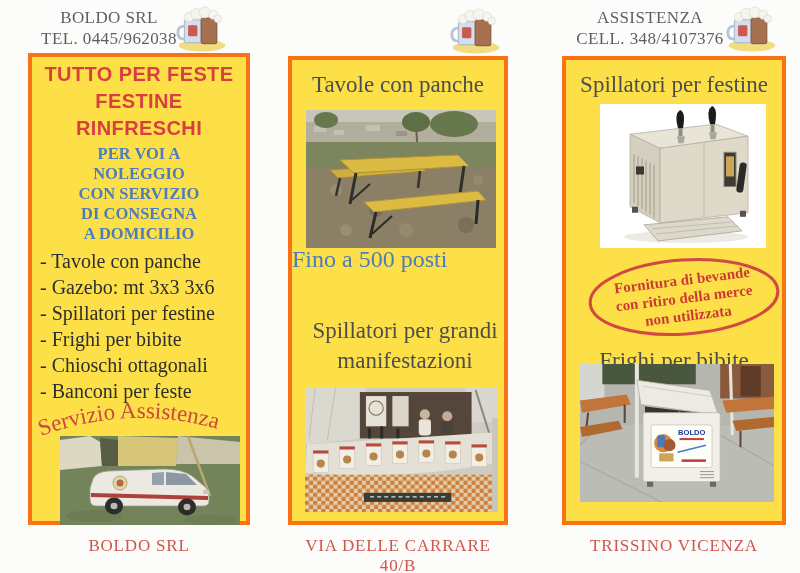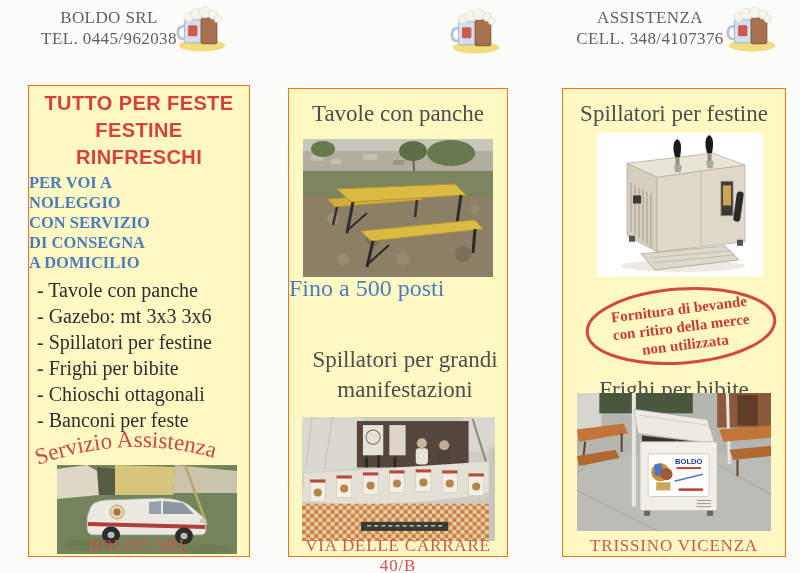--- a/index.html
+++ b/index.html
@@ -1,25 +1,25 @@
 <!DOCTYPE html>
 <html><head>
 <meta charset="utf-8">
 <style>
   html,body{margin:0;padding:0;background:#e8e8e8;}
   .page{position:relative;width:800px;height:573px;background:#fcfcfa;overflow:hidden;
         font-family:"Liberation Serif",serif;}
-  .box{position:absolute;background:#fef9c3;border:1px solid #f97316;box-sizing:border-box;margin-top:32px;}
+  .box{position:absolute;background:#fde047;border:4px solid #f97316;box-sizing:border-box;}
   .hdr{position:absolute;text-align:center;color:#5f5f5f;font-size:17px;line-height:21px;letter-spacing:.4px;}
   .footer{position:absolute;text-align:center;color:#cd574e;font-size:17px;letter-spacing:.8px;top:536px;}
   .mug{position:absolute;width:52px;height:46px;}
   .abs{position:absolute;}
   .red-line{color:#d84040;font-family:"Liberation Sans",sans-serif;font-weight:bold;
             font-size:20px;line-height:27px;text-align:center;letter-spacing:.4px;}
-  .blue-line{color:#4d7cbe;font-weight:bold;font-size:16.5px;line-height:20px;text-align:left;}
+  .blue-line{color:#4d7cbe;font-weight:bold;font-size:16.5px;line-height:20px;text-align:center;}
   .item-line{color:#2e2e2e;font-size:20px;line-height:26px;text-align:left;}
   .gtitle{position:absolute;color:#4d4d4d;font-size:23px;text-align:center;}
   .gtitle2{color:#4d4d4d;font-size:23px;line-height:30px;text-align:center;}
   .cap-blue{position:absolute;color:#4d7cbe;font-size:24px;text-align:left;}
   svg{display:block;}
 </style>
 </head>
 <body>
 
 <div class="page">

